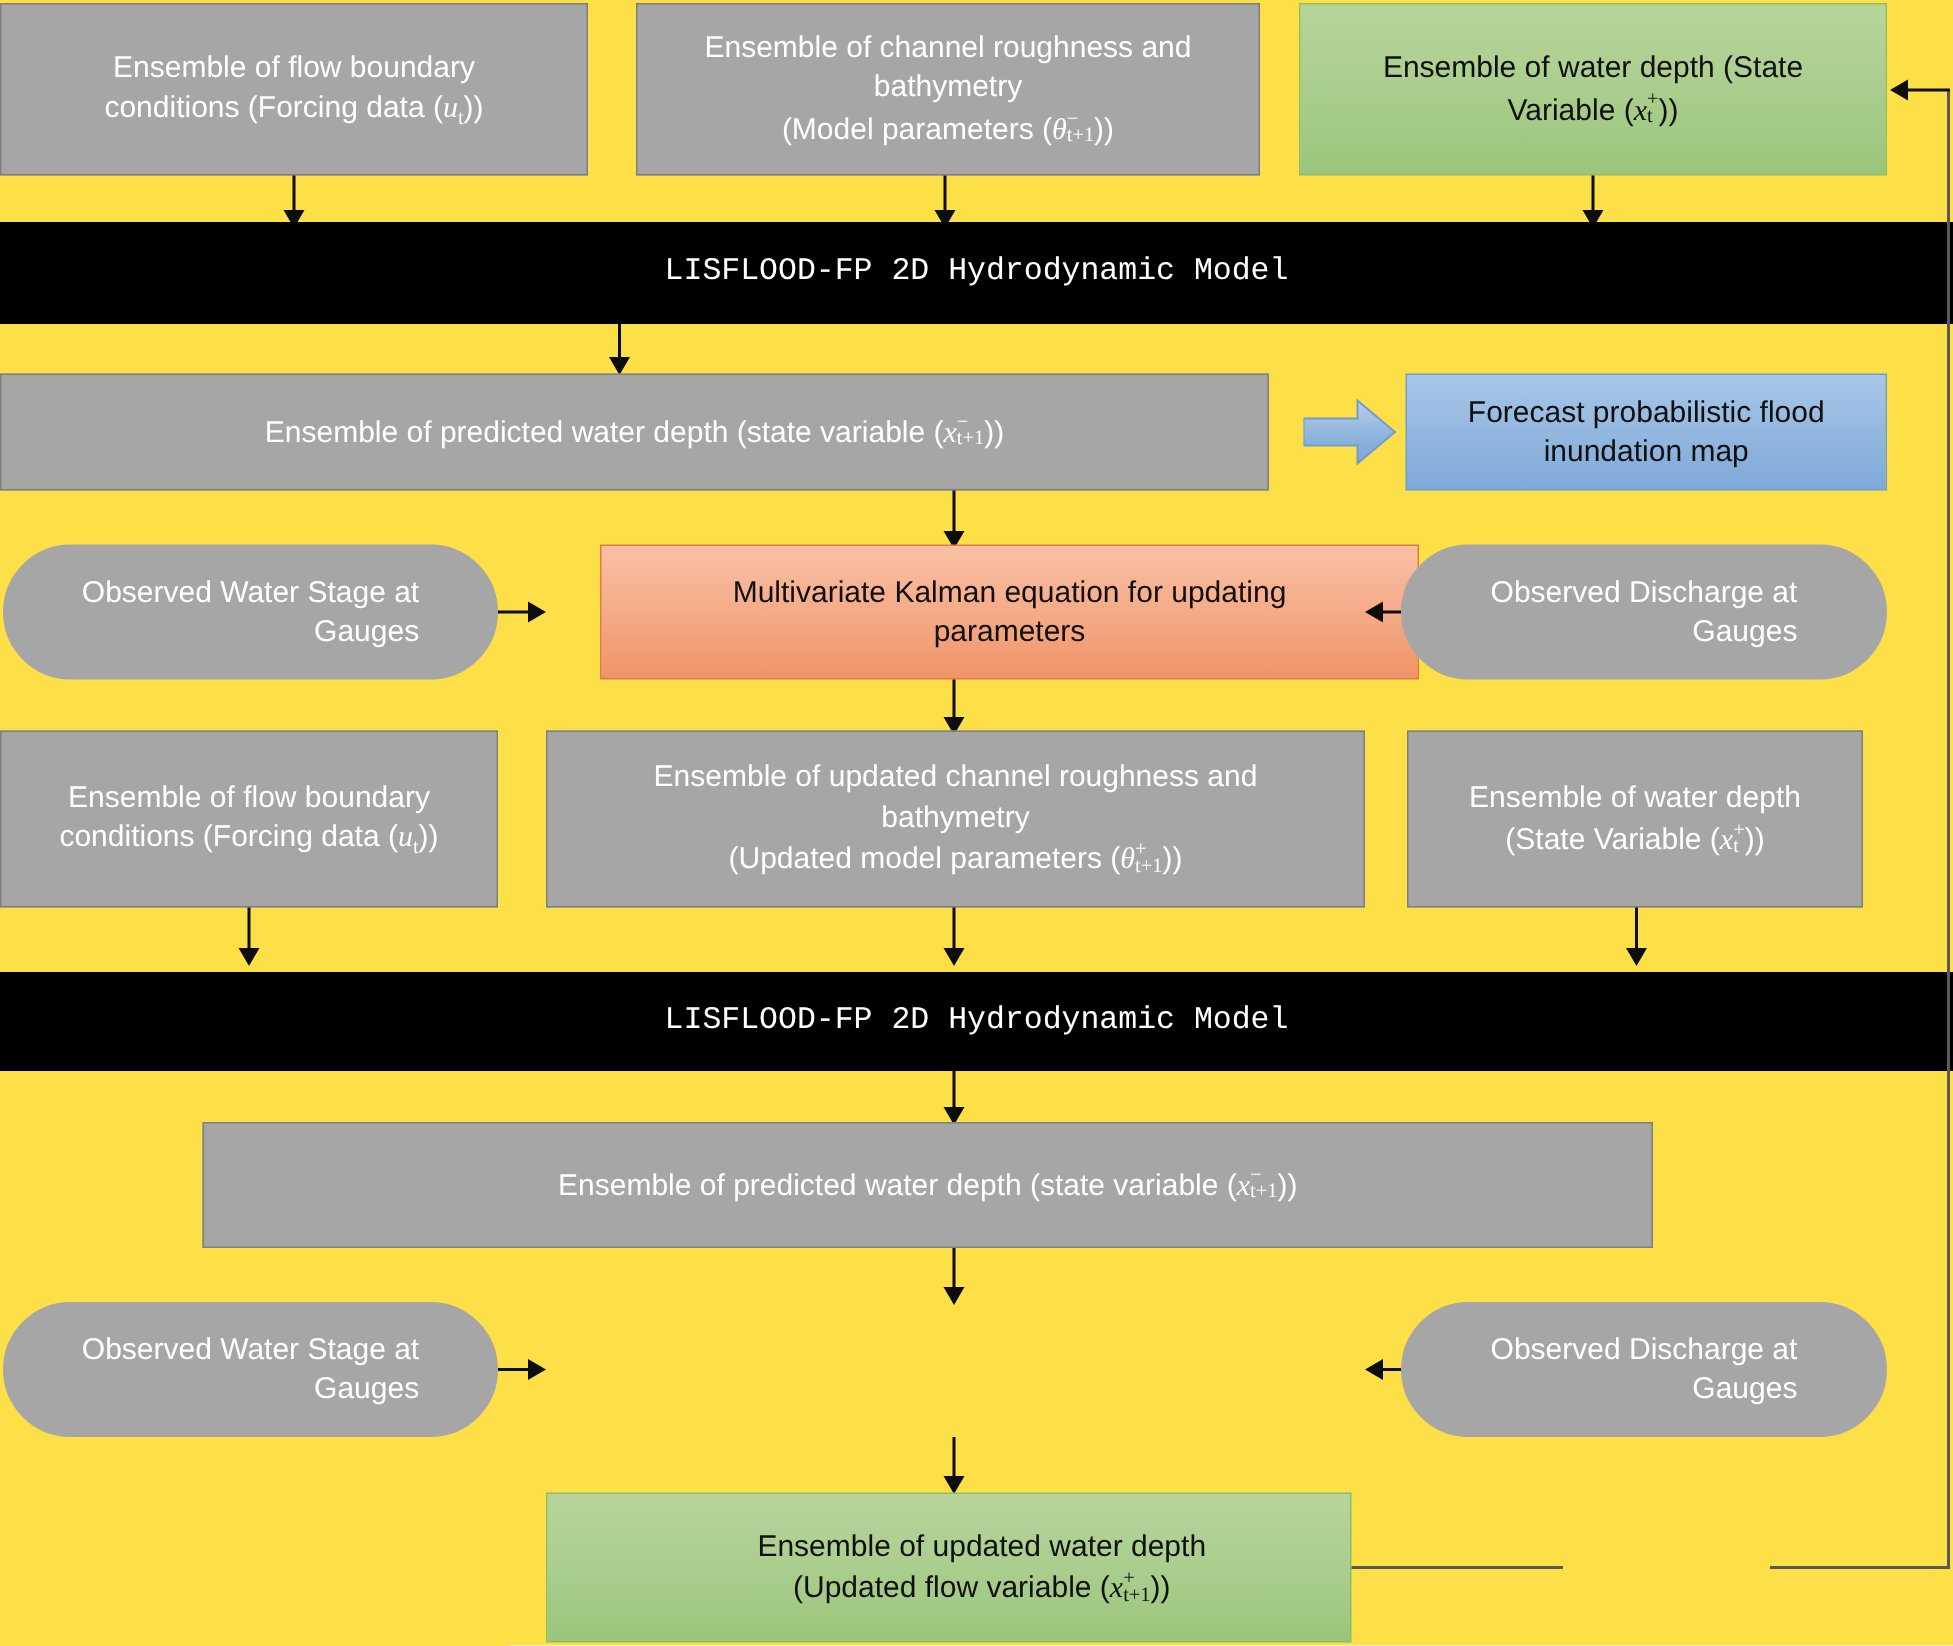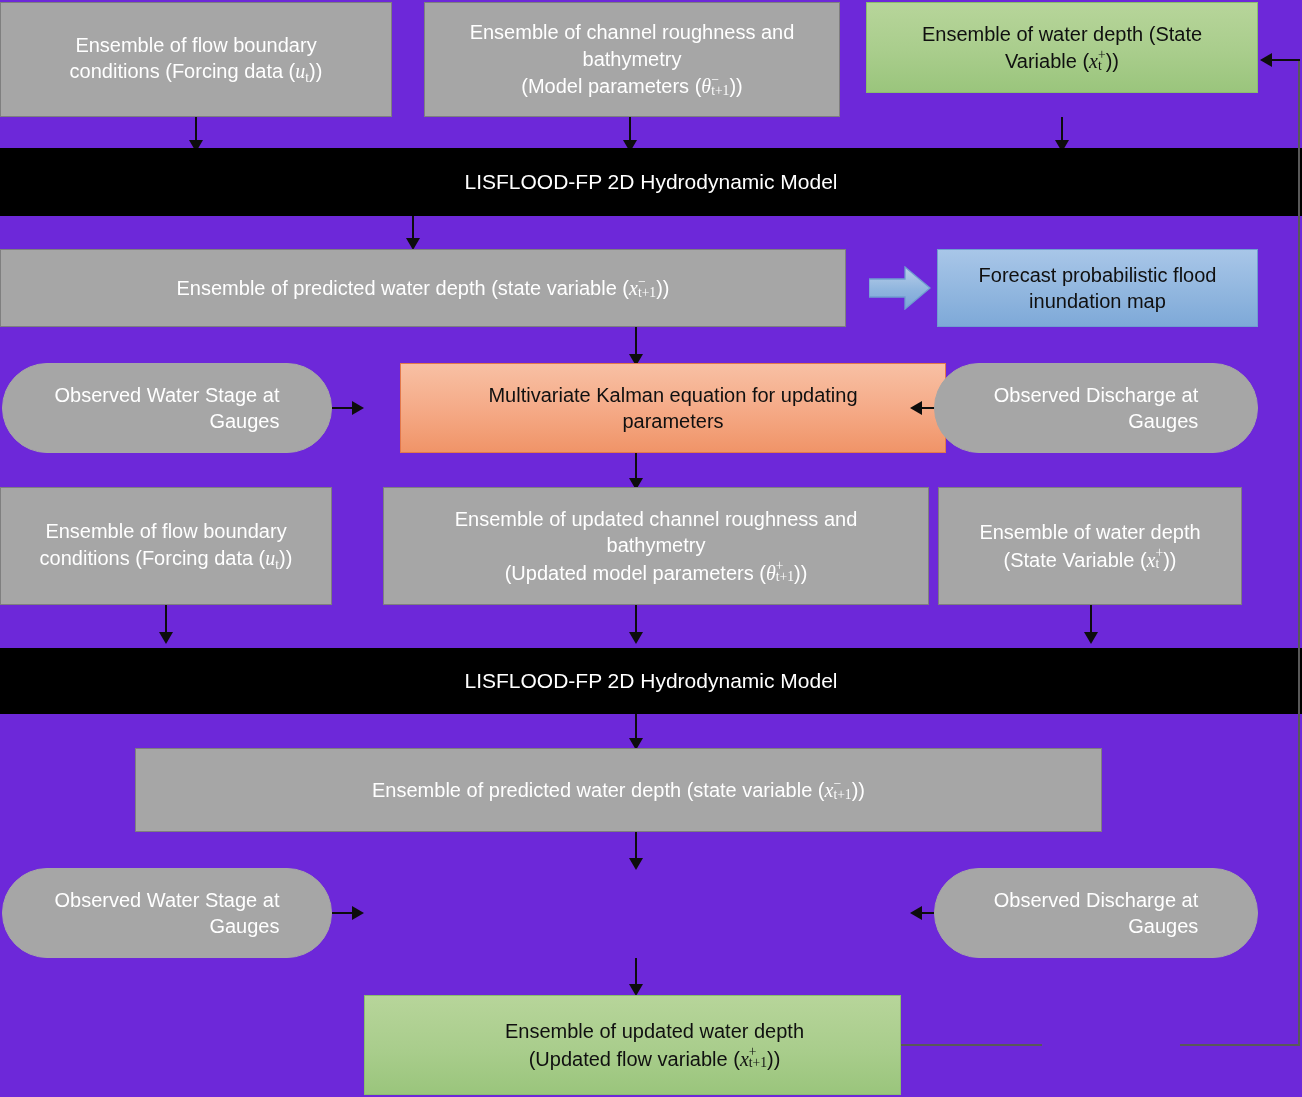--- a/index.html
+++ b/index.html
@@ -7,21 +7,21 @@
     padding: 0;
     background: #ffffff;
   }
   body {
     font-family: "Liberation Sans", sans-serif;
   }
   #canvas {
     position: relative;
     width: 1302px;
     height: 1097px;
-    background: #6d28d9;
+    background: #fde047;
     overflow: hidden;
   }
 
   
   .node {
     position: absolute;
     box-sizing: border-box;
     display: flex;
     align-items: center;
     justify-content: center;
@@ -42,20 +42,21 @@
     border: 1px solid #8bbd6d;
     color: #101010;
     font-size: 20px;
   }
 
   .black-bar {
     background: #000000;
     border: 1px solid #000000;
     color: #ffffff;
     font-size: 21px;
+    font-family: Liberation Mono, monospace;
   }
 
   .blue-box {
     background: linear-gradient(180deg, #a8c6e8 0%, #8fb5de 60%, #7ea9d8 100%);
     border: 1px solid #6f9dd0;
     color: #101010;
     font-size: 20px;
   }
 
   .orange-box {
@@ -144,21 +145,21 @@
 <div id="canvas">
 
   <div class="node gray-box" style="left:0px; top:2px; width:392px; height:115px;">
     <span><span>Ensemble of flow boundary</span><br><span>conditions (Forcing data (</span><span class="mi">u</span><span class="sub">t</span><span>))</span></span>
   </div>
 
   <div class="node gray-box" style="left:424px; top:2px; width:416px; height:115px;">
     <span><span>Ensemble of channel roughness and</span><br><span>bathymetry</span><br><span>(Model parameters (</span><span class="mi">θ</span><span class="subsup"><i class="s-top">−</i><i>t+1</i></span><span>))</span></span>
   </div>
 
-  <div class="node green-box" style="left:866px; top:2px; width:392px; height:91px;">
+  <div class="node green-box" style="left:866px; top:2px; width:392px; height:115px;">
     <span><span>Ensemble of water depth (State</span><br><span>Variable (</span><span class="mi">x</span><span class="subsup"><i class="s-top">+</i><i>t</i></span><span>))</span></span>
   </div>
 
   <div class="vline" style="left:195px; top:117px; height:28px;"></div>
   <div class="arrow-down" style="left:189px; top:140px;"></div>
 
   <div class="vline" style="left:629px; top:117px; height:28px;"></div>
   <div class="arrow-down" style="left:623px; top:140px;"></div>
 
   <div class="vline" style="left:1061px; top:117px; height:28px;"></div>
@@ -213,21 +214,21 @@
     <span><span>Observed Discharge at</span><br><span>Gauges</span></span>
   </div>
 
   <div class="vline" style="left:635px; top:453px; height:31px;"></div>
   <div class="arrow-down" style="left:629px; top:478px;"></div>
 
   <div class="node gray-box" style="left:0px; top:487px; width:332px; height:118px;">
     <span><span>Ensemble of flow boundary</span><br><span>conditions (Forcing data (</span><span class="mi">u</span><span class="sub">t</span><span>))</span></span>
   </div>
 
-  <div class="node gray-box" style="left:383px; top:487px; width:546px; height:118px;">
+  <div class="node gray-box" style="left:364px; top:487px; width:546px; height:118px;">
     <span><span>Ensemble of updated channel roughness and</span><br><span>bathymetry</span><br><span>(Updated model parameters (</span><span class="mi">θ</span><span class="subsup"><i class="s-top">+</i><i>t+1</i></span><span>))</span></span>
   </div>
 
   <div class="node gray-box" style="left:938px; top:487px; width:304px; height:118px;">
     <span><span>Ensemble of water depth</span><br><span>(State Variable (</span><span class="mi">x</span><span class="subsup"><i class="s-top">+</i><i>t</i></span><span>))</span></span>
   </div>
 
   <div class="vline" style="left:165px; top:605px; height:33px;"></div>
   <div class="arrow-down" style="left:159px; top:632px;"></div>
 

